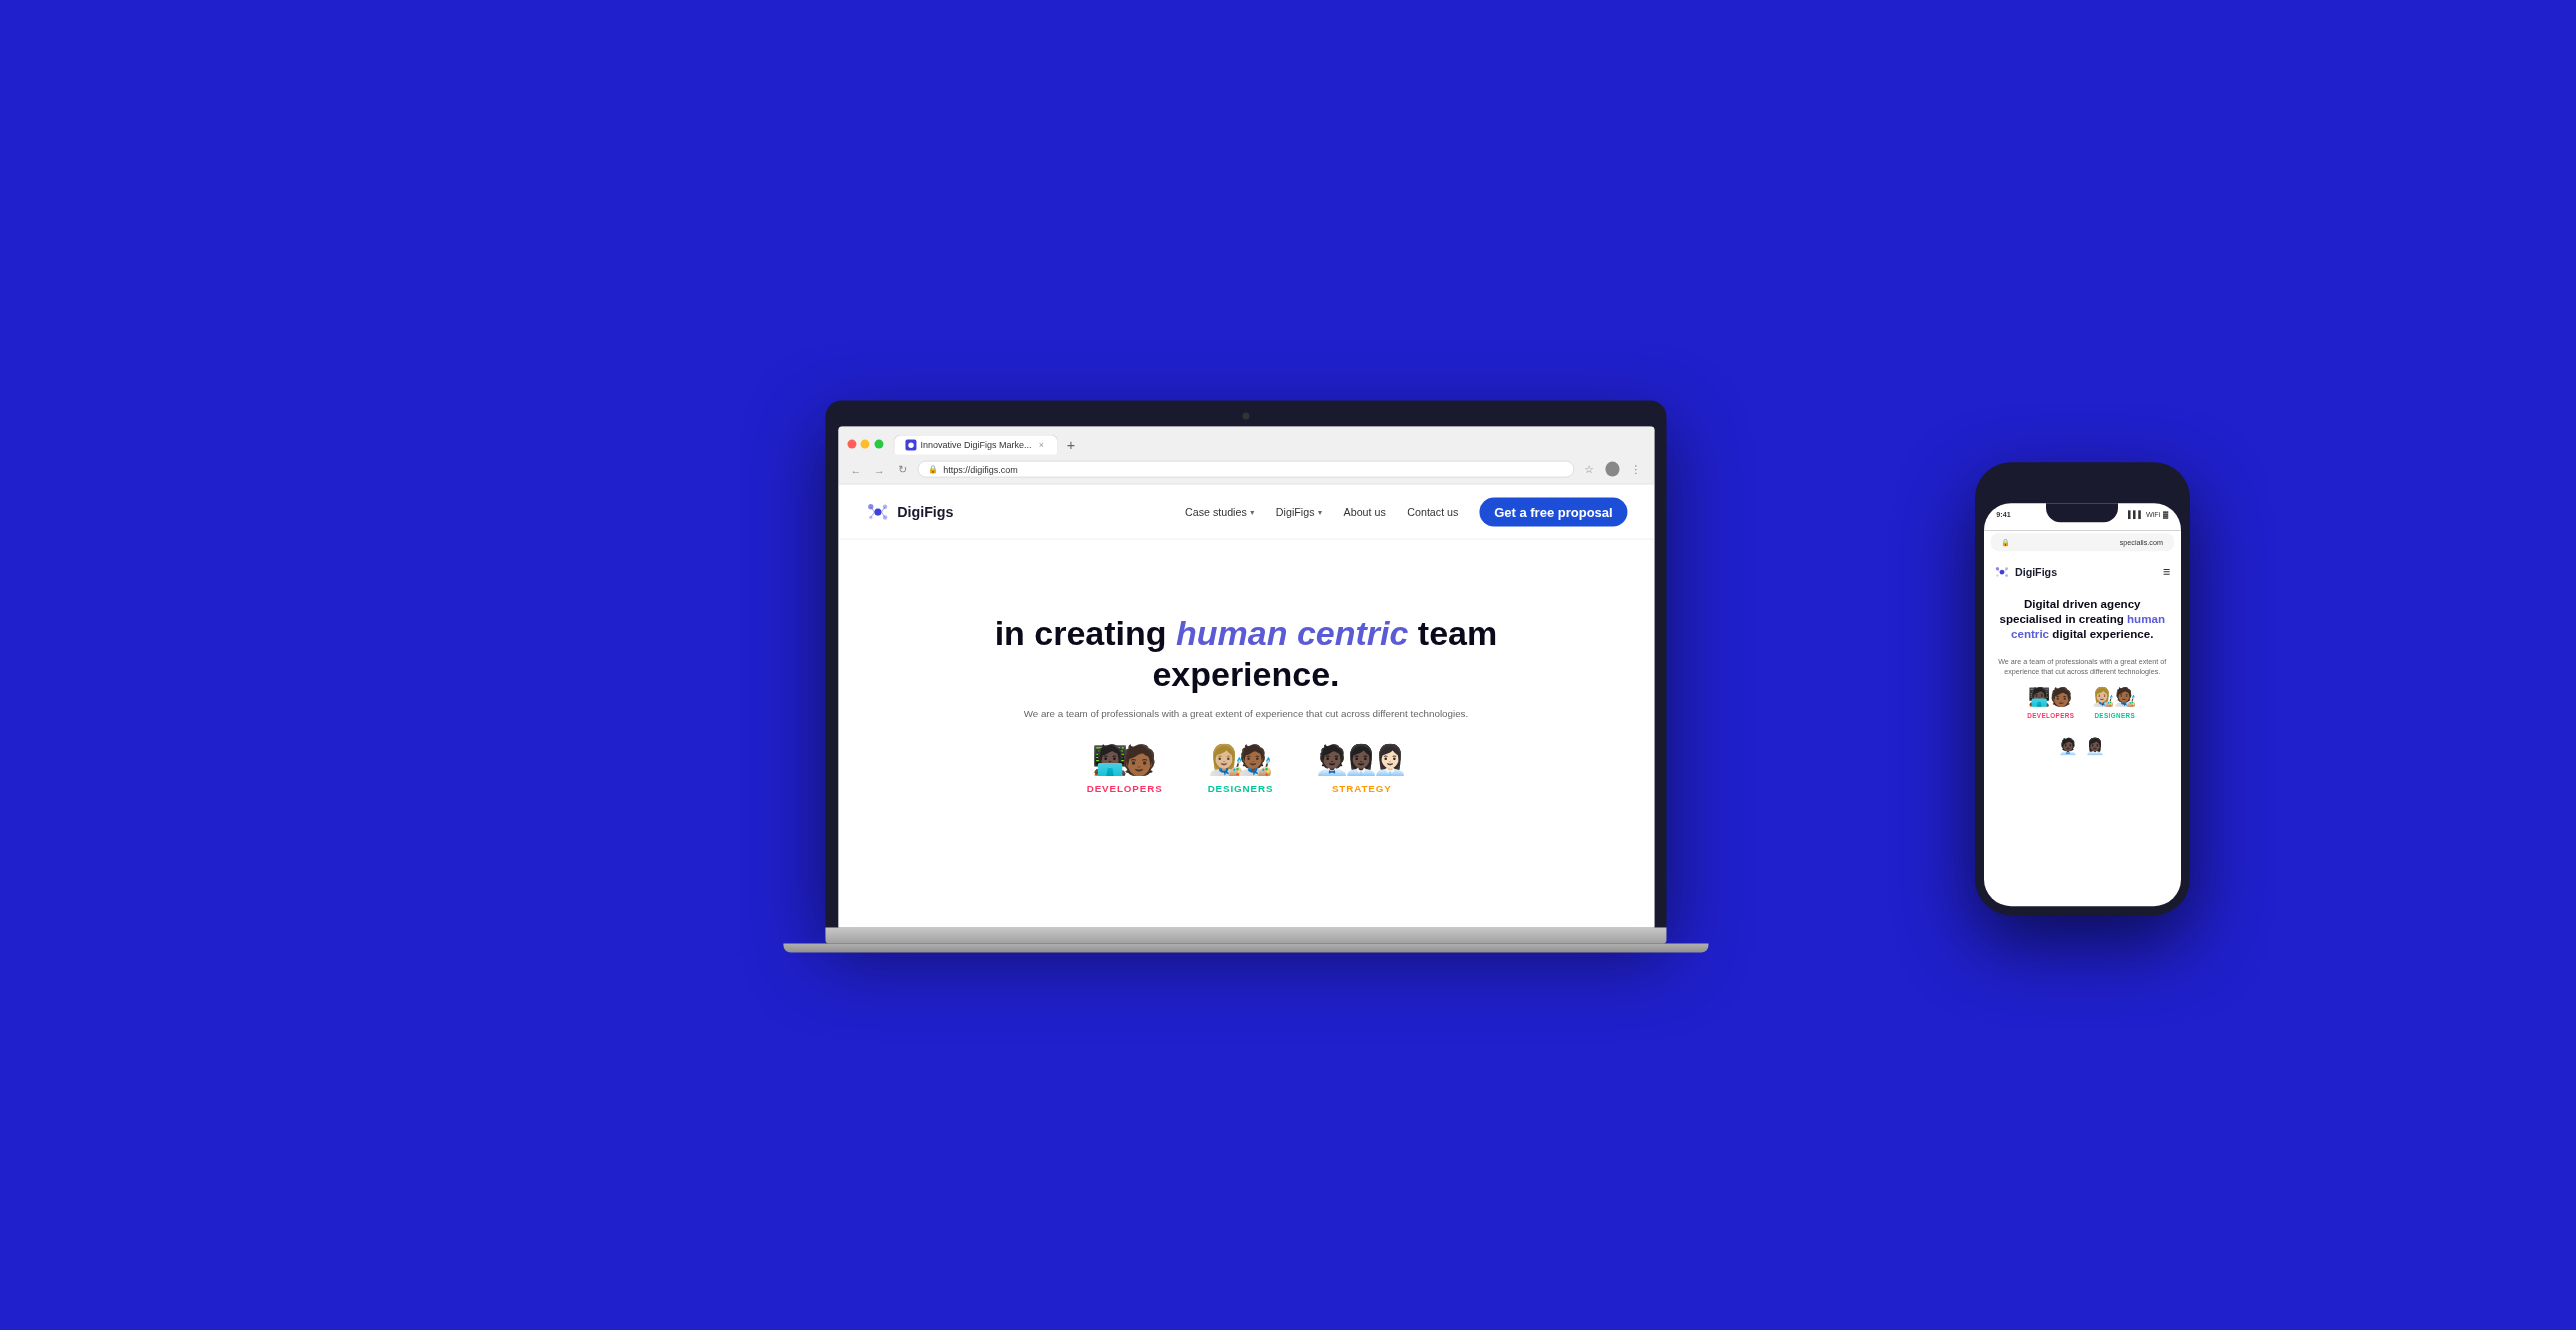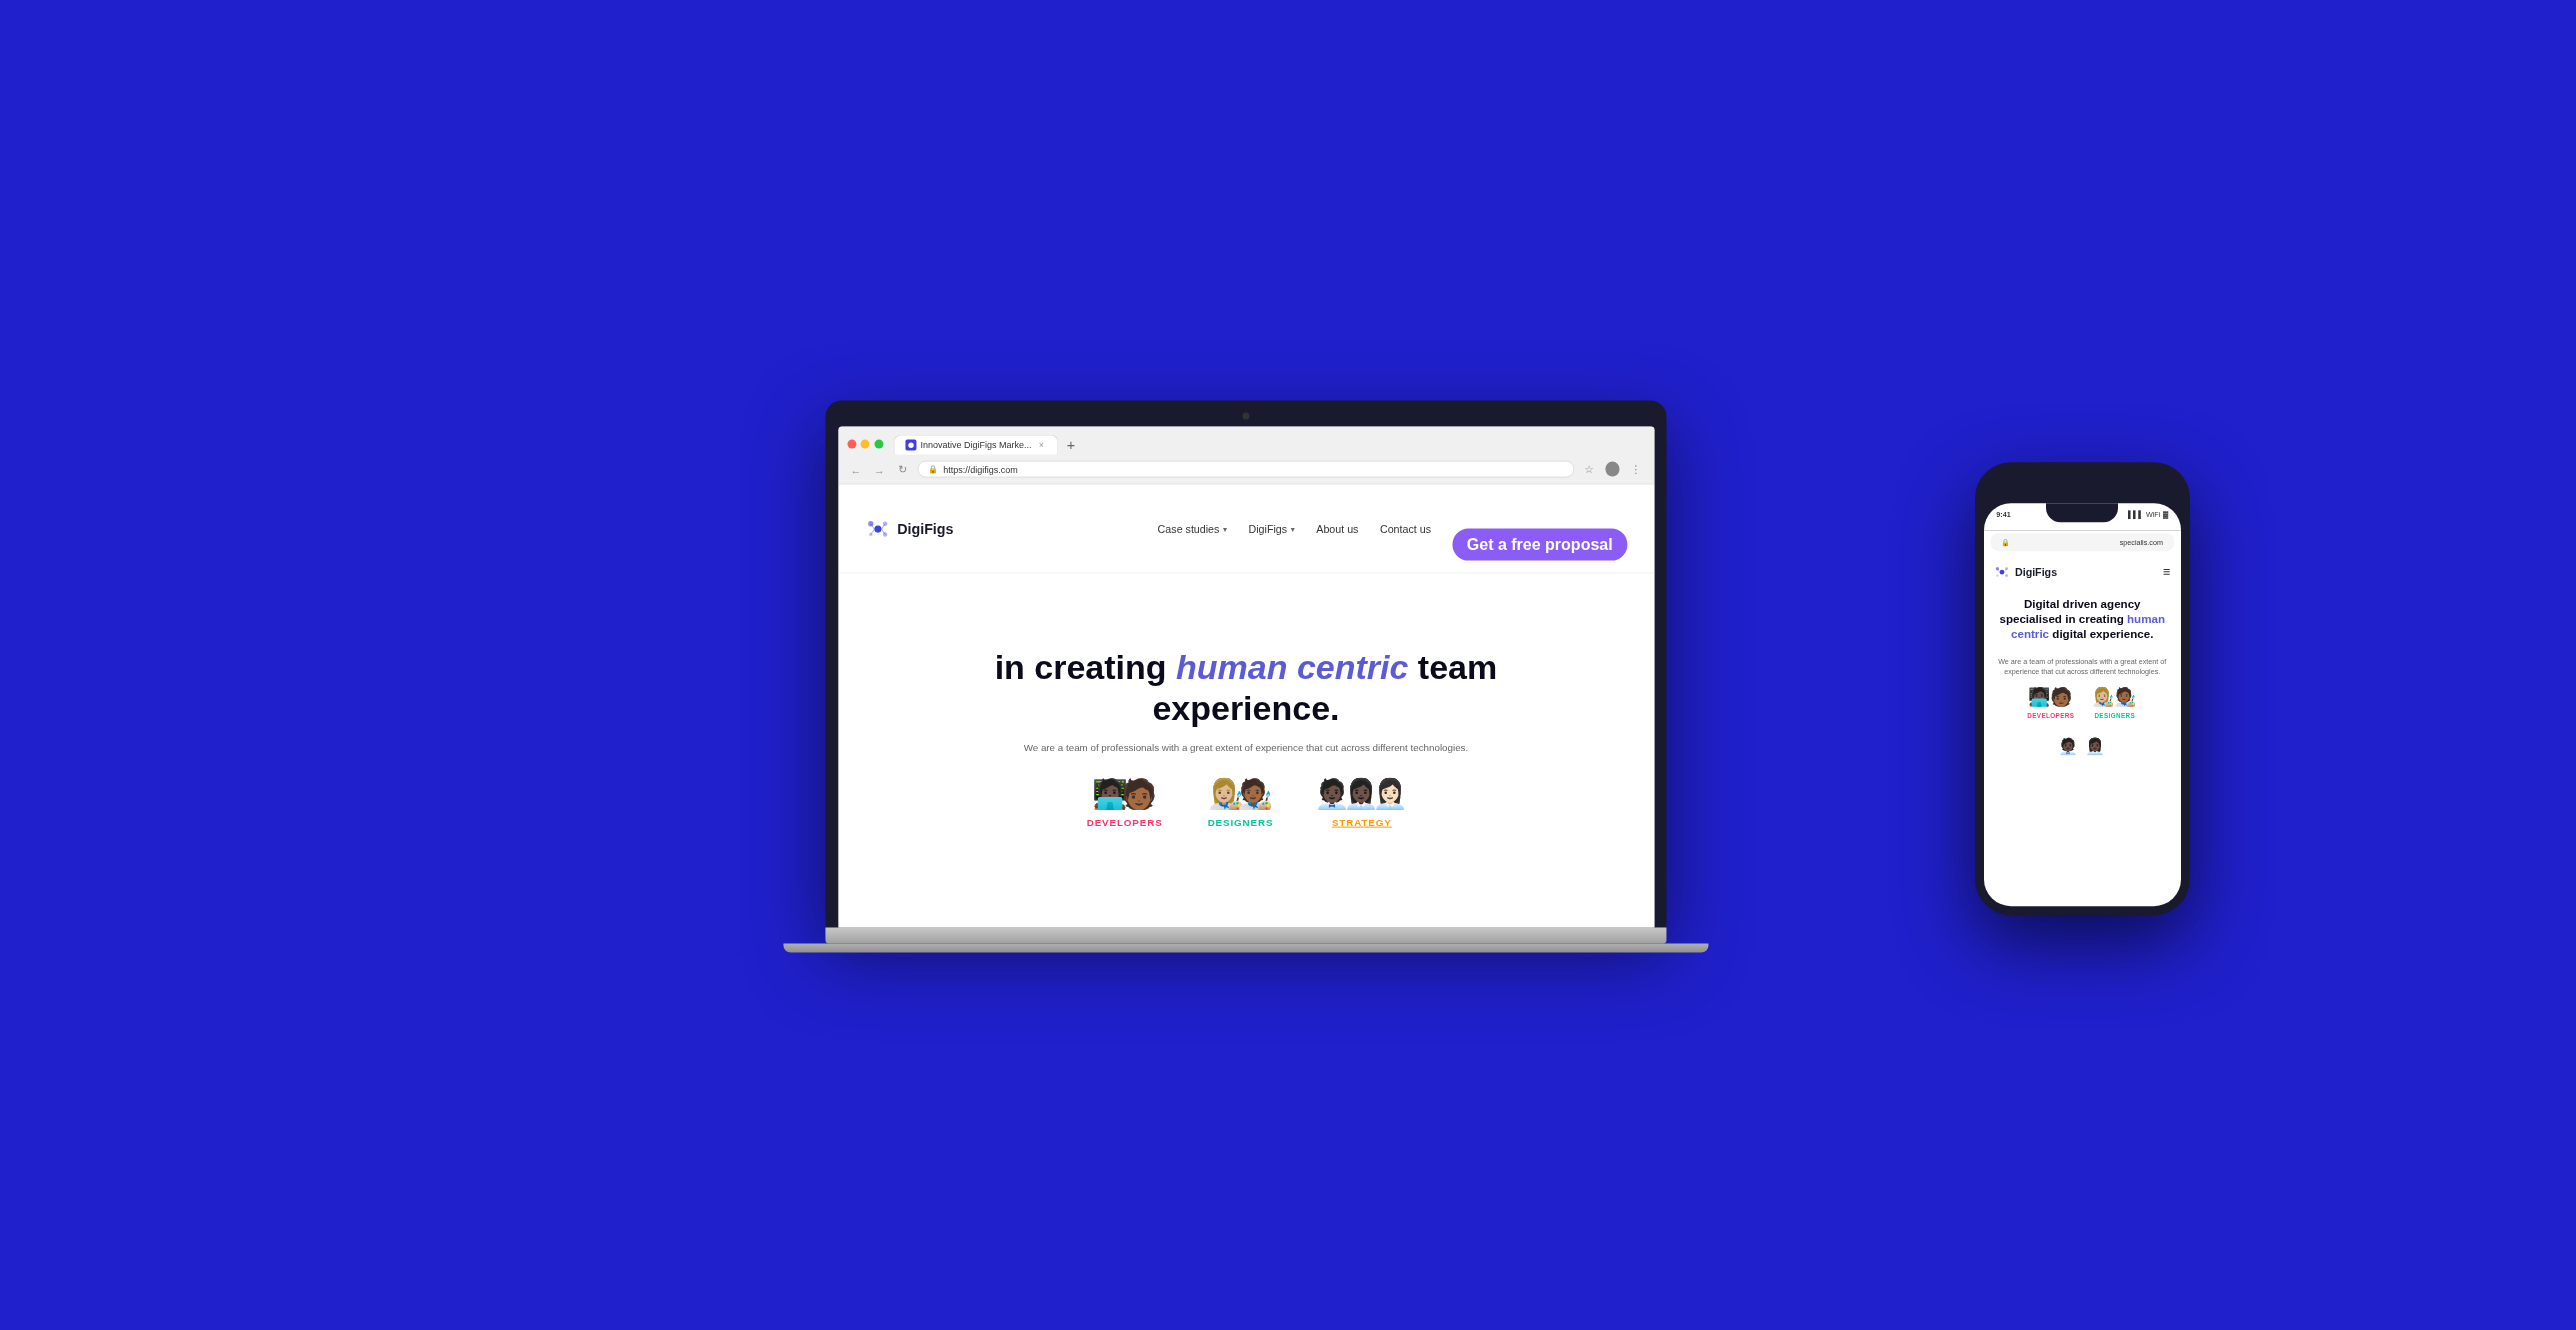--- a/index.html
+++ b/index.html
@@ -221,28 +221,27 @@
       gap: 3.6px;
       cursor: pointer;
     }
 
     .nav-dropdown-arrow {
       font-size: 8px;
       color: #666;
     }
 
     .nav-cta {
-      background: #8b5cf6;
+      background: #1d4ed8;
       color: #fff;
       border-radius: 18px;
       padding: 7.2px 14.3px;
-      font-size: 16px;
+      font-size: 13px;
       font-weight: 600;
       cursor: pointer;
-      margin-top: 31px;
     }
 
     
     .site-hero {
       text-align: center;
       padding: 32px 18px 18px;
     }
 
     .hero-title {
       font-size: 34px;
@@ -291,21 +290,21 @@
     }
 
     .team-label {
       font-size: 9.8px;
       font-weight: 800;
       letter-spacing: 0.9px;
     }
 
     .label-pink { color: #ff3366; }
     .label-teal { color: #00c896; }
-    .label-orange { color: #ff9900; text-decoration: underline; }
+    .label-orange { color: #ff9900; }
 
     
     .phone {
       position: absolute;
       right: 8%;
       top: 50%;
       transform: translateY(-45%);
       z-index: 10;
     }
 

